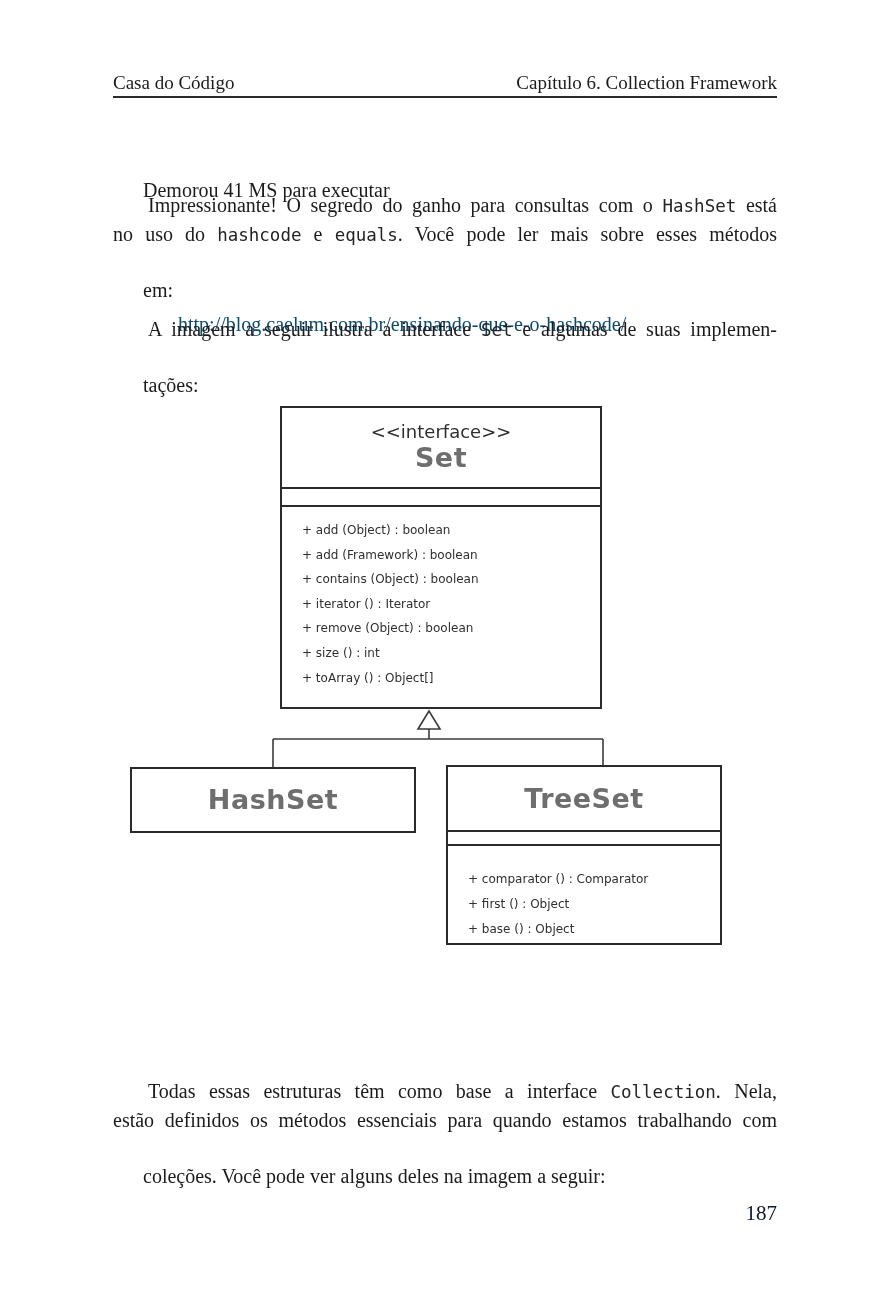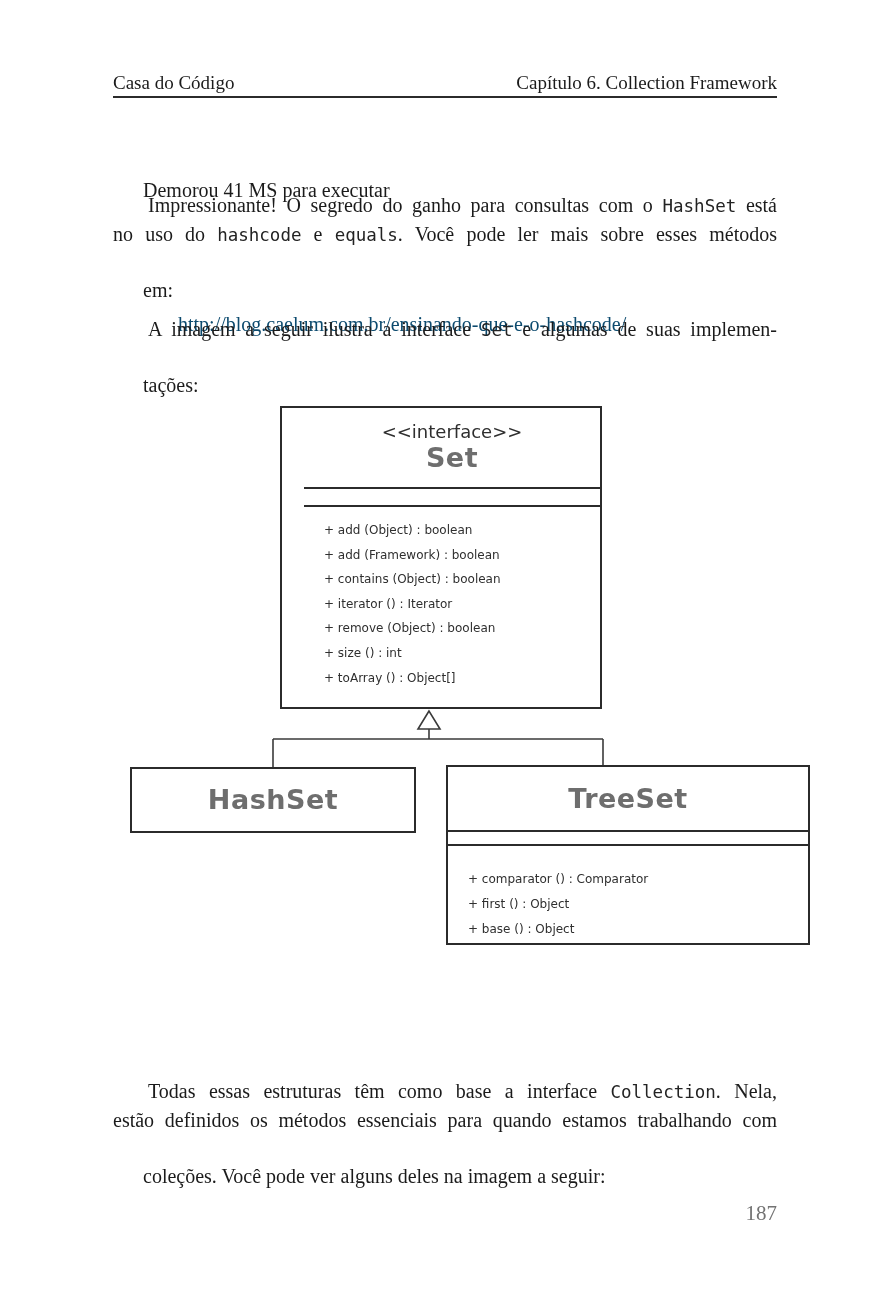--- a/index.html
+++ b/index.html
@@ -39,42 +39,42 @@
   }
   .linkline { color: #0c4a6e; }
   
   .uml-box {
     position: absolute;
     background: #ffffff;
     border: 2px solid #2b2b2b;
     box-sizing: border-box;
     font-family: "DejaVu Sans", "Liberation Sans", sans-serif;
   }
-  .set-box   { left: 280px; top: 406px; width: 322px; height: 303px; padding-left: 22px; }
+  .set-box   { left: 280px; top: 406px; width: 322px; height: 303px; }
   .hash-box  { left: 130px; top: 767px; width: 286px; height: 66px;
                display: flex; align-items: center; justify-content: center; }
-  .tree-box  { left: 446px; top: 765px; width: 364px; height: 180px; }
+  .tree-box  { left: 446px; top: 765px; width: 276px; height: 180px; }
   .uml-title {
     display: flex; flex-direction: column; align-items: center; justify-content: center;
     border-bottom: 2px solid #2b2b2b;
   }
   .set-box .uml-title  { height: 79px; }
   .tree-box .uml-title { height: 63px; }
   .stereotype { font-size: 18px; color: #2f2f2f; line-height: 20px; }
   .cname { font-size: 27px; font-weight: bold; color: #6e6e6e; line-height: 32px; letter-spacing: 0.5px; }
   .uml-attrs { border-bottom: 2px solid #2b2b2b; }
   .set-box  .uml-attrs { height: 16px; }
   .tree-box .uml-attrs { height: 12px; }
   .uml-methods { padding: 11px 4px 0 20px; font-size: 12px; line-height: 24.6px; color: #2f2f2f; }
   .tree-box .uml-methods { padding-top: 21px; line-height: 25px; }
   .connector { position: absolute; left: 0; top: 700px; }
   
   .pagenum {
     position: absolute; left: 113px; top: 1201px; width: 664px;
-    text-align: right; font-size: 21px; color: #737373;
+    text-align: right; font-size: 21px; color: #0f172a;
   }
 </style>
 </head>
 <body>
 
 <div class="page">
 
   <div class="header">
     <span>Casa do Código</span>
     <span>Capítulo 6.  Collection Framework</span>

